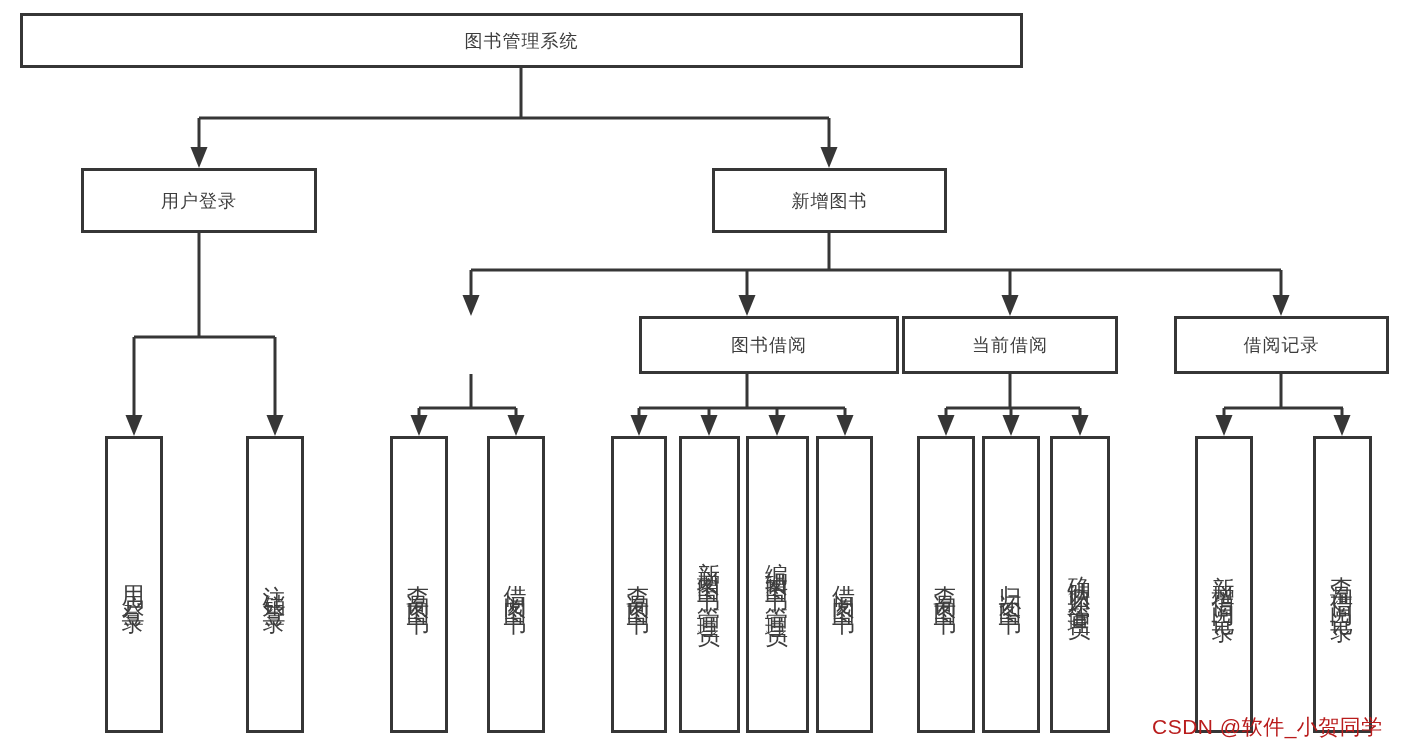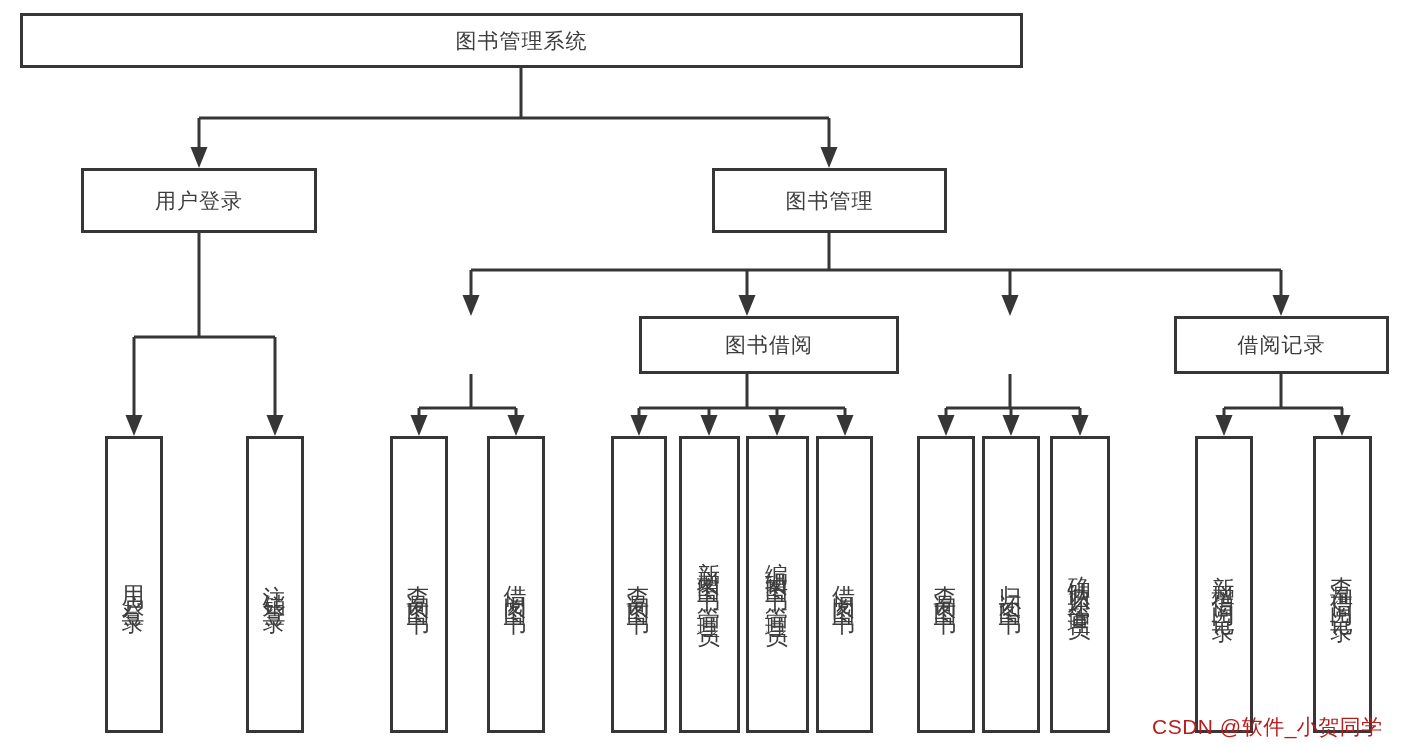--- a/index.html
+++ b/index.html
@@ -23,21 +23,21 @@
     height: 747px;
   }
   .hbox {
     position: absolute;
     box-sizing: border-box;
     border: 3px solid #363636;
     background: #ffffff;
     display: flex;
     align-items: center;
     justify-content: center;
-    font-size: 21px;
+    font-size: 18px;
     letter-spacing: 1px;
     color: #3d3d3d;
     white-space: nowrap;
   }
   .vbox {
     position: absolute;
     box-sizing: border-box;
     border: 3px solid #363636;
     background: #ffffff;
     writing-mode: vertical-rl;
@@ -109,23 +109,24 @@
       <polygon points="1071.5,415 1088.5,415 1080,436" fill="#363636"></polygon>
       <line x1="1224" y1="408" x2="1224" y2="424" stroke="#363636" stroke-width="3"></line>
       <polygon points="1215.5,415 1232.5,415 1224,436" fill="#363636"></polygon>
       <line x1="1342" y1="408" x2="1342" y2="424" stroke="#363636" stroke-width="3"></line>
       <polygon points="1333.5,415 1350.5,415 1342,436" fill="#363636"></polygon>
     </svg>
 
   <div class="hbox" style="left:20px; top:13px; width:1003px; height:55px;">图书管理系统</div>
 
   <div class="hbox" style="left:81px; top:168px; width:236px; height:65px;">用户登录</div>
-  <div class="hbox" style="left:712px; top:168px; width:235px; height:65px;">图书管理</div>
+  <div class="hbox" style="left:712px; top:168px; width:235px; height:65px;">新增图书</div>
 
   <div class="hbox" style="left:639px; top:316px; width:260px; height:58px;">图书借阅</div>
+  <div class="hbox" style="left:902px; top:316px; width:216px; height:58px;">当前借阅</div>
   <div class="hbox" style="left:1174px; top:316px; width:215px; height:58px;">借阅记录</div>
 
   <div class="vbox" style="left:105px; top:436px; width:58px; height:297px;">用户登录</div>
   <div class="vbox" style="left:246px; top:436px; width:58px; height:297px;">注销登录</div>
 
   <div class="vbox" style="left:390px; top:436px; width:58px; height:297px;">查询图书</div>
   <div class="vbox" style="left:487px; top:436px; width:58px; height:297px;">借阅图书</div>
 
   <div class="vbox" style="left:611px; top:436px; width:56px; height:297px;">查询图书</div>
   <div class="vbox" style="left:679px; top:436px; width:61px; height:297px;">新增图书（管理员）</div>

